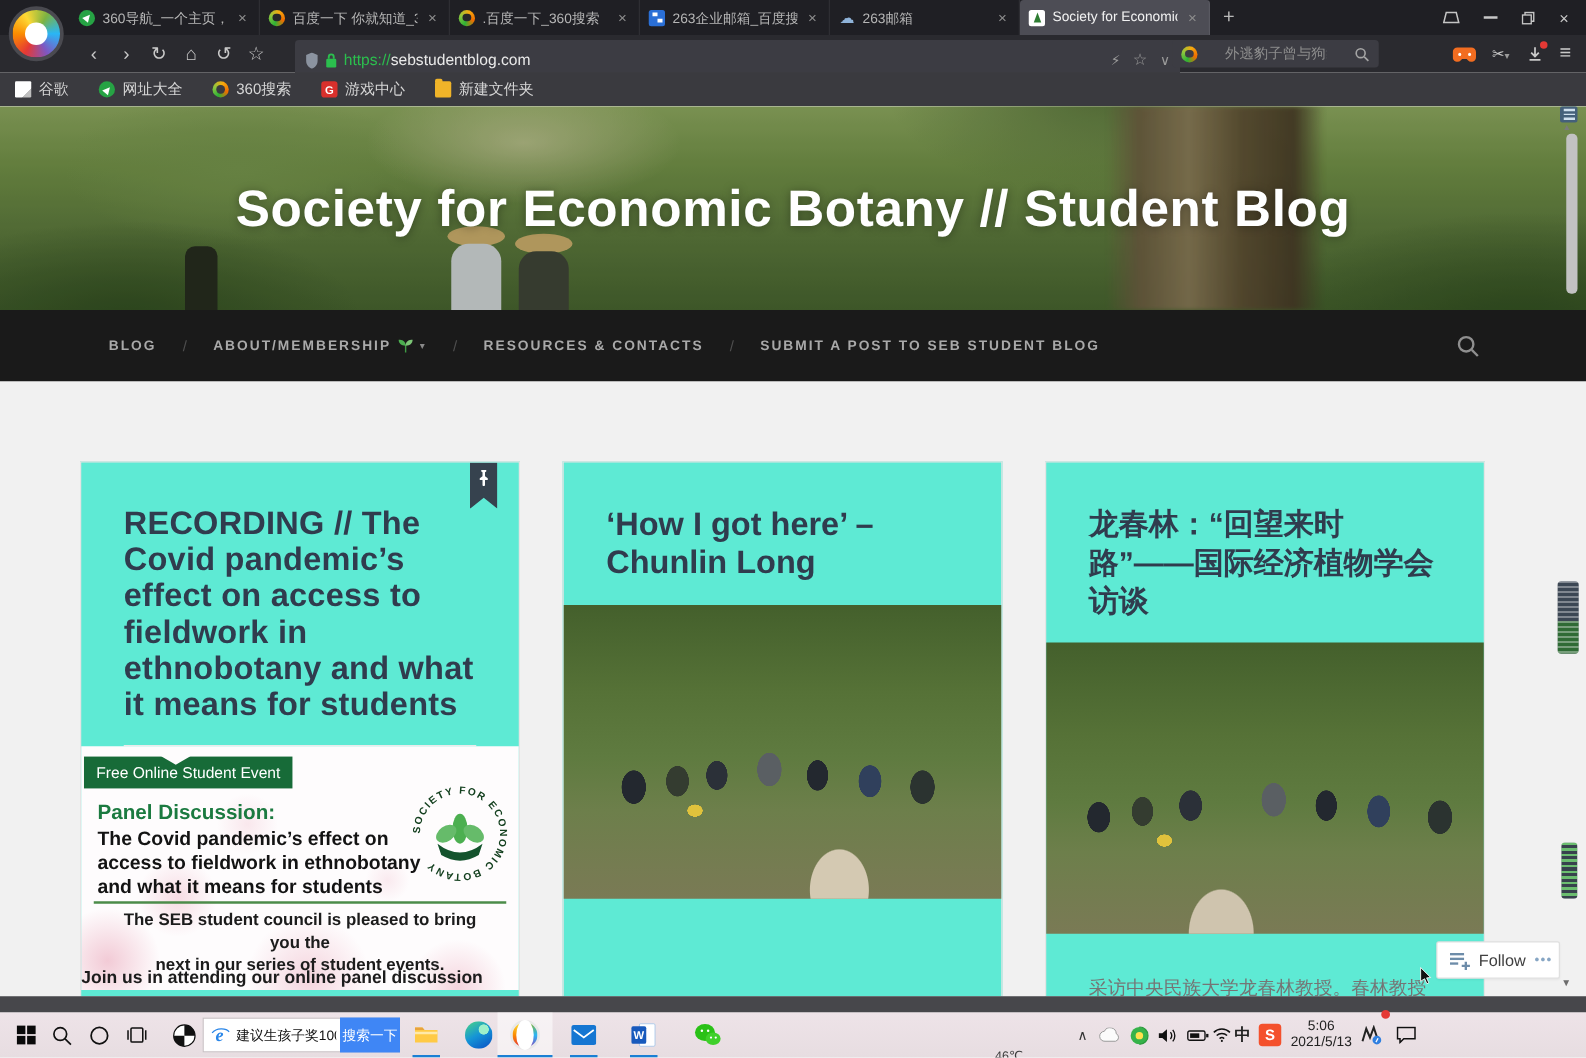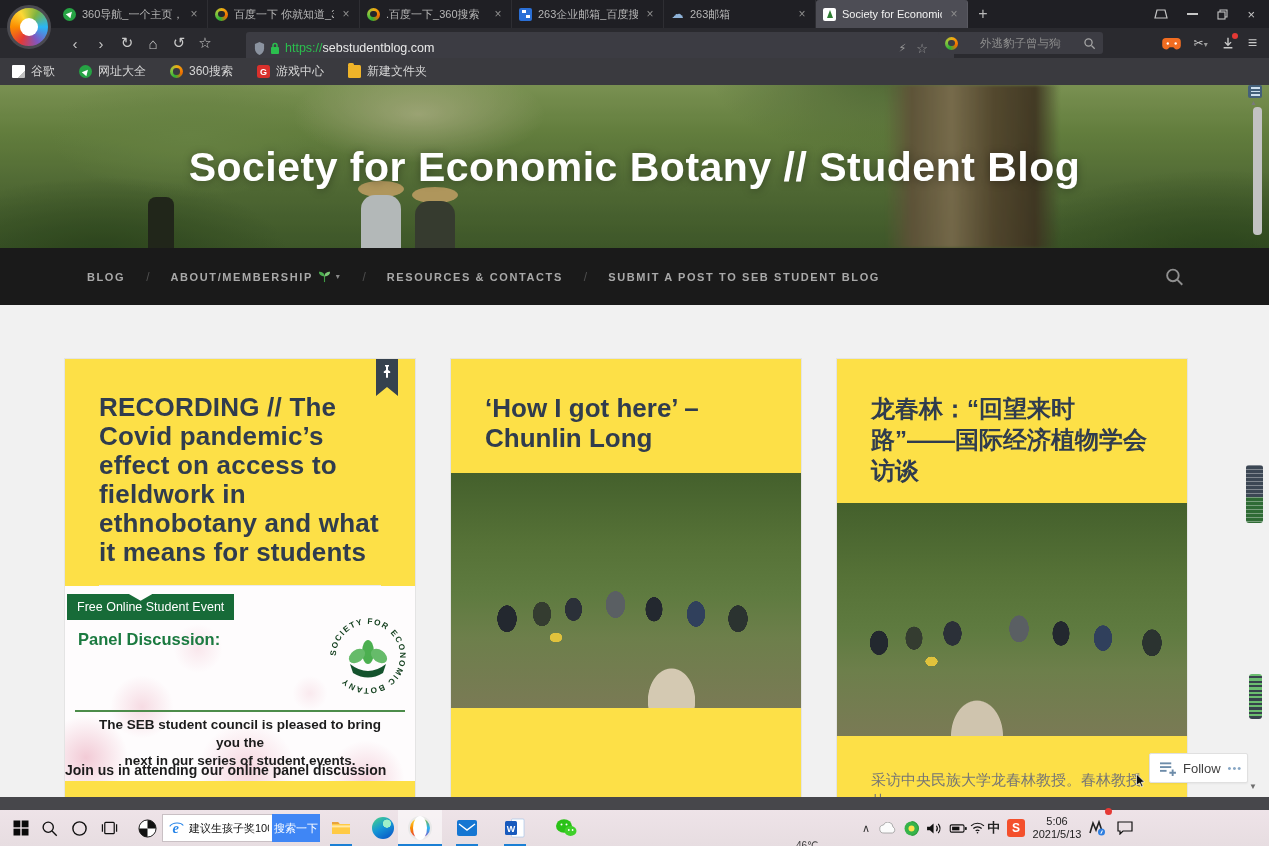--- a/index.html
+++ b/index.html
@@ -48,21 +48,21 @@
   .fav-red { border-radius:2.5px; background:#d9302c; color:#fff; font-size:9px; font-weight:bold;
     display:flex; align-items:center; justify-content:center; }
   .fav-page { border-radius:1px; background:linear-gradient(135deg,#fff 70%,#bfbfbf 71%); }
   .fav-folder { border-radius:1.5px; background:#f0b429; position:relative; }
   .fav-folder::before { content:''; position:absolute; left:0; top:-2.5px; width:6px; height:3px;
     background:#f0b429; border-radius:1.5px 1.5px 0 0; }
 
   .addressbar { position:absolute; left:0; top:28px; width:1269px; height:30px; background:#2a2a2f;
     display:flex; align-items:center; color:#cfcfcf; }
   .navbtn { width:26px; text-align:center; font-size:15px; color:#c9c9c9; }
-  .urlfield { position:absolute; left:246px; top:4px; width:708px; height:22px; background:#3c3c43;
+  .urlfield { position:absolute; left:236px; top:4px; width:708px; height:22px; background:#3c3c43;
     border-radius:3px; display:flex; align-items:center; gap:5px; padding:16px 8px; font-size:12.5px; }
   .urlfield .proto { color:#2bbf4e; }
   .urlfield .host { color:#e9e9e9; }
   .urlright { margin-left:auto; display:flex; align-items:center; gap:10px; color:#9a9a9a; font-size:11px; }
   .sidesearch { position:absolute; left:938px; top:4px; width:165px; height:22px; background:#3c3c43;
     border-radius:3px; display:flex; align-items:center; gap:22px; padding:0 7px; }
   .sidesearch input { flex:1; min-width:0; background:transparent; border:none; outline:none;
     color:#bdbdbd; font-size:11.5px; font-family:inherit; }
   .sidesearch input::placeholder { color:#8d8d8d; }
   .abicons { position:absolute; right:0; top:0; height:30px; display:flex; align-items:center;
@@ -100,21 +100,21 @@
 
   .mainnav { position:absolute; left:0; top:163px; width:1269px; height:57px; background:#1a1a1a;
     display:flex; align-items:center; padding-left:87px; }
   .mn-item { color:#a9a9a9; font-size:11px; font-weight:bold; letter-spacing:1.6px; white-space:nowrap;
     display:flex; align-items:center; gap:5px; }
   .mn-sep { color:#4f4f4f; margin:0 21px; font-size:12px; }
   .mn-caret { color:#8a8a8a; font-size:8px; }
   .mn-search { position:absolute; right:84px; top:50%; transform:translateY(-50%); }
 
   
-  .card { position:absolute; top:273px; width:352px; height:460px; background:#fde047;
+  .card { position:absolute; top:284px; width:352px; height:460px; background:#5eead4;
     border:1px solid #e4e4e4; }
   .card1 { left:64px; } .card2 { left:450px; } .card3 { left:836px; }
   .cpad { padding:34px 34px 0; }
   .ctitle { color:#303c4e; font-weight:bold; }
   .card1 .ctitle { font-size:26px; line-height:29px; letter-spacing:.2px; }
   .card2 .ctitle { font-size:26px; line-height:30px; }
   .card3 .ctitle { font-size:24px; line-height:31px; }
   .excerpt { color:#757575; font-size:15px; line-height:21px; }
   .pinribbon { position:absolute; right:17px; top:0; width:22px; height:37px; background:#36424e;
     clip-path:polygon(0 0,100% 0,100% 100%,50% 76%,0 100%); display:flex; justify-content:center; padding-top:5px; }
@@ -406,20 +406,25 @@
           <path d="M3 1h4v1.2l-1 .6V6l2.2 1.6V9H6v4.4L5 14l-1-.6V9H1.8V7.6L4 6V2.8l-1-.6z" fill="#fff"></path>
         </svg>
     </div>
     <div class="cpad">
       <div class="ctitle">RECORDING // The Covid pandemic’s effect on access to fieldwork in ethnobotany and what it means for students</div>
       <div class="divider1"></div>
     </div>
     <div class="flyer">
       <div class="fbanner">Free Online Student Event</div>
       <div class="fheading">Panel Discussion:</div>
+      <div class="flines">
+        <div>The Covid pandemic’s effect on</div>
+        <div>access to fieldwork in ethnobotany</div>
+        <div>and what it means for students</div>
+      </div>
       <div class="flogo">
         <svg width="84" height="84" viewBox="0 0 84 84">
           <defs>
               <path id="cp" d="M42 42 m-32 0 a32 32 0 1 1 64 0 a32 32 0 1 1 -64 0"></path>
             </defs>
           <text font-size="8.2" font-weight="bold" fill="#14401f" letter-spacing="1.4"><textPath href="#cp">SOCIETY FOR ECONOMIC BOTANY</textPath></text>
           <ellipse cx="42" cy="38" rx="6" ry="12" fill="#4caf50"></ellipse>
           <ellipse cx="31" cy="42" rx="9" ry="6" fill="#66bb6a" transform="rotate(-35 31 42)"></ellipse>
           <ellipse cx="53" cy="42" rx="9" ry="6" fill="#66bb6a" transform="rotate(35 53 42)"></ellipse>
           <path d="M24 50q18 14 36 0l-3 9q-15 9-30 0z" fill="#14532d"></path>

